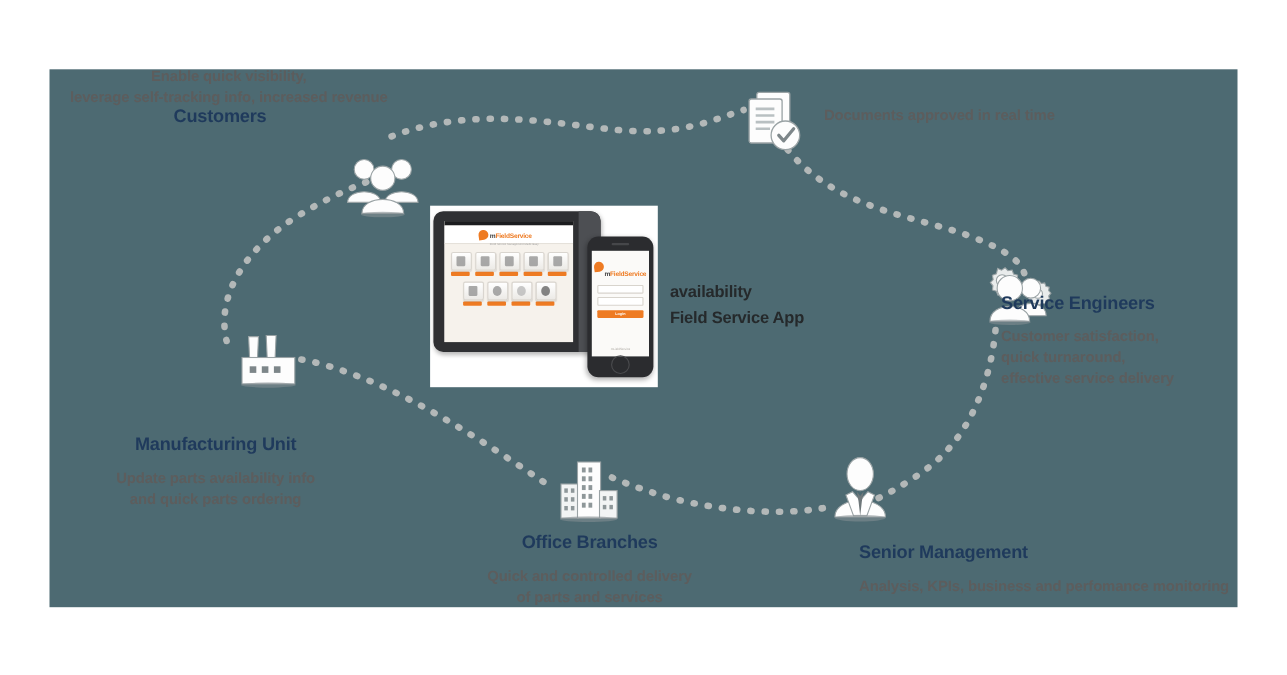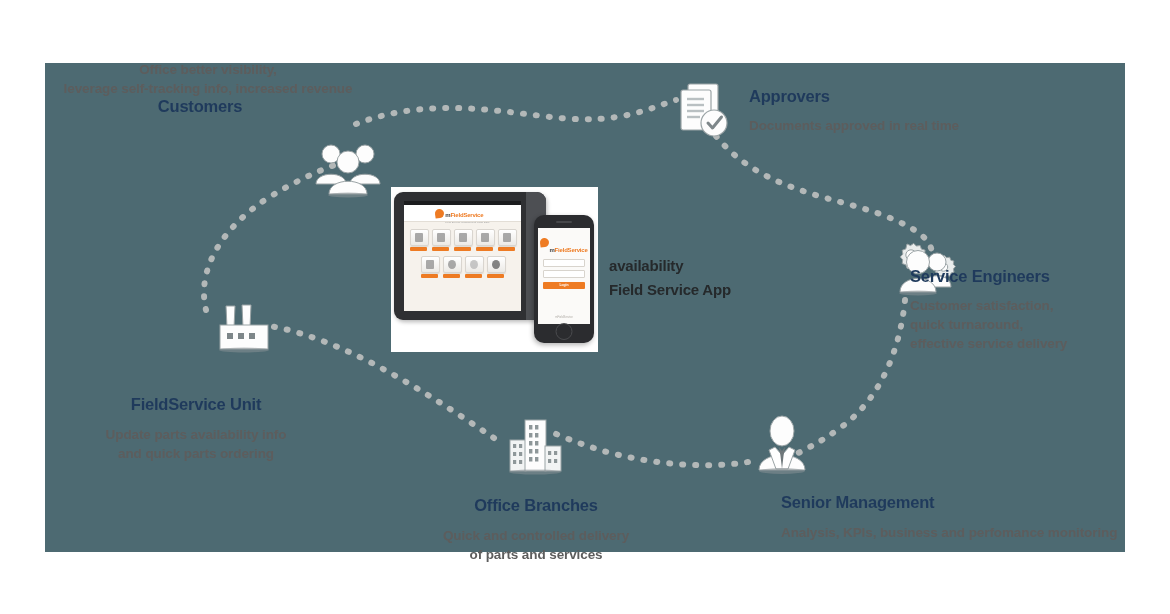--- a/index.html
+++ b/index.html
@@ -276,21 +276,21 @@
       <path d="M748,462 C700,470 640,462 600,450 C575,442 560,436 552,432"></path>
 
       <path d="M494,438 C440,402 380,362 320,340 C290,329 272,326 266,326"></path>
 
       <path d="M206,310 C196,268 224,226 268,198 C300,178 330,166 344,162"></path>
     </g>
   </svg>
 
   <div class="node" style="left:45px; top:60px; width:330px;">
     <div class="node-desc t-center" style="width:330px; position:absolute; left:-2px; top:0px;">
-      <div>Office better visibility,</div>
+      <div>Enable quick visibility,</div>
       <div>leverage self-tracking info, increased revenue</div>
     </div>
     <div class="node-title t-center" style="position:absolute; left:0; top:36px; width:310px;">Customers</div>
   </div>
 
   <div class="icon-wrap" style="left:313px; top:140px; width:72px; height:58px;">
     <svg width="72" height="58" viewBox="0 0 72 58" xmlns="http://www.w3.org/2000/svg">
       <g fill="#fdfdfd" stroke="#9aa3a5" stroke-width="1">
         <circle cx="18" cy="14" r="9"></circle>
         <path d="M3,44 C3,31 33,31 33,44 Z"></path>
@@ -314,21 +314,20 @@
         <line x1="11" y1="25" x2="28" y2="25"></line>
         <line x1="11" y1="31" x2="28" y2="31"></line>
         <line x1="11" y1="37" x2="24" y2="37"></line>
       </g>
       <circle cx="38" cy="43" r="13" fill="#fdfdfd" stroke="#9aa3a5" stroke-width="1.2"></circle>
       <path d="M32,43 l4.5,5 l9,-11" fill="none" stroke="#7e878a" stroke-width="3" stroke-linecap="round" stroke-linejoin="round"></path>
     </svg>
   </div>
 
   <div class="node" style="left:749px; top:86px;">
-    <div class="node-title t-left">Approvers</div>
     <div class="node-desc t-left" style="margin-top:9px;">
       <div>Documents approved in real time</div>
     </div>
   </div>
 
   <div class="icon-wrap" style="left:893px; top:240px; width:64px; height:58px;">
     <svg width="64" height="58" viewBox="0 0 64 58" xmlns="http://www.w3.org/2000/svg">
       <g fill="#e9ecec" stroke="#9aa3a5" stroke-width="1">
         <path d="M14,4 l3.5,1.6 l3.2,-2.2 l2.6,2.7 l3.8,-0.6 l1.3,3.6 l3.7,1.1
                  l-0.6,3.8 l2.6,2.8 l-2.5,2.9 l0.8,3.8 l-3.6,1.3 l-1.2,3.7 l-3.8,-0.5
@@ -407,21 +406,21 @@
           <rect x="35" y="43" width="3.4" height="4.5"></rect>
         <rect x="48" y="37" width="3.2" height="4"></rect>
           <rect x="54" y="37" width="3.2" height="4"></rect>
         <rect x="48" y="45" width="3.2" height="4"></rect>
           <rect x="54" y="45" width="3.2" height="4"></rect>
       </g>
       <ellipse cx="35" cy="58" rx="26" ry="2.6" fill="#8b9497" opacity=".5"></ellipse>
     </svg>
   </div>
 
-  <div class="node" style="left:438px; top:483px; width:196px;margin-top:12px;">
+  <div class="node" style="left:438px; top:483px; width:196px;">
     <div class="node-title t-center">Office Branches</div>
     <div class="node-desc t-center" style="margin-top:10px;">
       <div>Quick and controlled delivery</div>
       <div>of parts and services</div>
     </div>
   </div>
 
   <div class="icon-wrap" style="left:218px; top:300px; width:62px; height:55px;">
     <svg width="62" height="55" viewBox="0 0 62 55" xmlns="http://www.w3.org/2000/svg">
       <g fill="#fdfdfd" stroke="#9aa3a5" stroke-width="1">
@@ -432,21 +431,21 @@
       <g fill="#7d8689">
         <rect x="9" y="33" width="6" height="6"></rect>
         <rect x="20" y="33" width="6" height="6"></rect>
         <rect x="31" y="33" width="6" height="6"></rect>
       </g>
       <ellipse cx="26" cy="50" rx="25" ry="2.4" fill="#8b9497" opacity=".5"></ellipse>
     </svg>
   </div>
 
   <div class="node" style="left:82px; top:394px; width:228px;">
-    <div class="node-title t-center">FieldService Unit</div>
+    <div class="node-title t-center">Manufacturing Unit</div>
     <div class="node-desc t-center" style="margin-top:10px;">
       <div>Update parts availability info</div>
       <div>and quick parts ordering</div>
     </div>
   </div>
 
   <div id="devices">
 
     <div id="tablet">
       <div id="tablet-bezel-side"></div>

